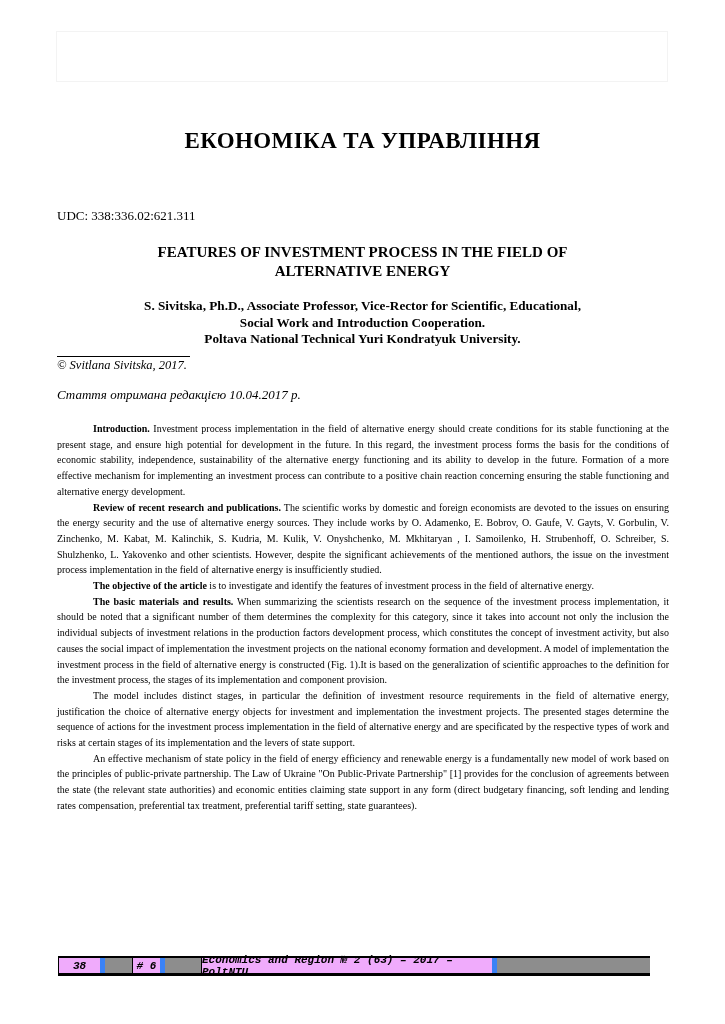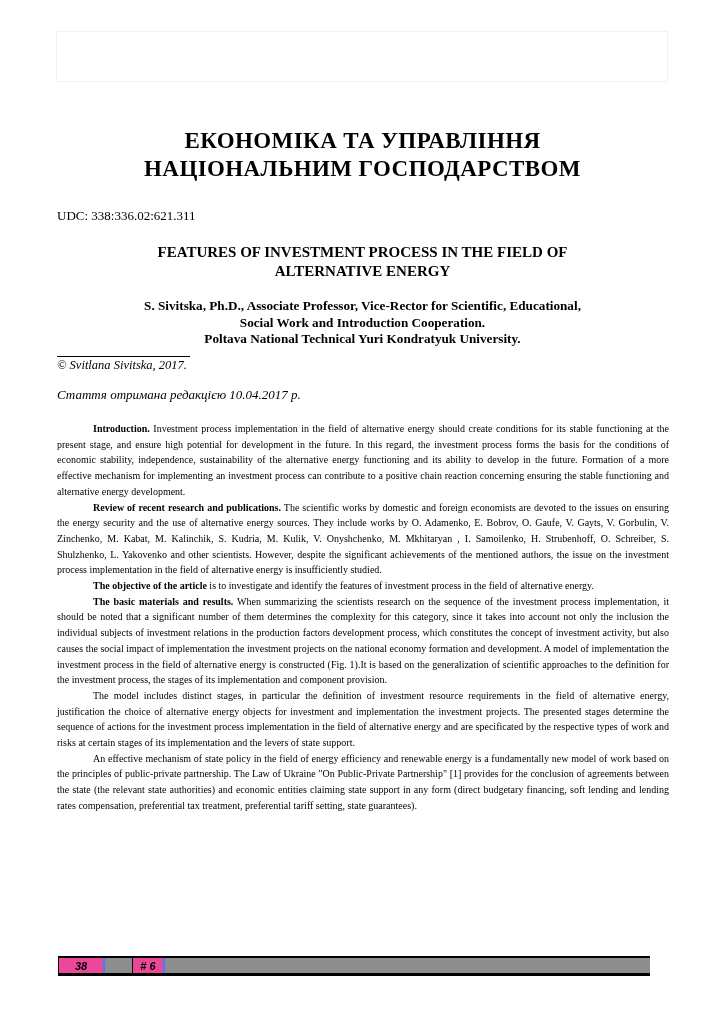--- a/index.html
+++ b/index.html
@@ -81,42 +81,42 @@
     font-family: "Liberation Sans", sans-serif;
     font-weight: bold; font-style: italic;
     font-size: 11px;
     box-sizing: content-box;
   }
   .cell {
     display: flex; align-items: center; justify-content: center;
     box-sizing: border-box; height: 100%;
   }
   .cell.white {
-    background: #ec4899;
+    background: #f0abfc;
     border-left: 1px solid #000;
-    border-right: 2px solid #3b82f6;
+    border-right: 5px solid #3b82f6;
+    font-family: Liberation Mono, monospace;
   }
   .cell.gray { background: #8d8d8d; }
   .cell.c-page { width: 47px; }
   .cell.c-sp1 { width: 27px; }
   .cell.c-issue { width: 33px; }
   .cell.c-sp2 { width: 36px; }
   .cell.c-journal { width: 296px; }
   .cell.c-sp3 { flex: 1; }
 </style>
 </head>
 <body>
 
 <div class="page">
 
   <div class="faint-box"></div>
 
   <h1 class="section-title">
     <span>ЕКОНОМІКА ТА УПРАВЛІННЯ</span><br>
-    <span>НАЦІОНАЛЬНИМ ГОСПОДАРСТВОМ</span>
   </h1>
 
   <div class="udc">UDC: 338:336.02:621.311</div>
 
   <h2 class="article-title">
     <span>FEATURES OF INVESTMENT PROCESS IN THE FIELD OF</span><br>
     <span>ALTERNATIVE ENERGY</span>
   </h2>
 
   <div class="authors">
@@ -137,16 +137,17 @@
     <p><b>The basic materials and results.</b><span> When summarizing the scientists research on the sequence of the investment process implementation, it should be noted that a significant number of them determines the complexity for this category, since it takes into account not only the inclusion the individual subjects of investment relations in the production factors development process, which constitutes the concept of investment activity, but also causes the social impact of implementation the investment projects on the national economy formation and development. A model of implementation the investment process in the field of alternative energy is constructed (Fig. 1).It is based on the generalization of scientific approaches to the definition for the investment process, the stages of its implementation and component provision.</span></p>
     <p><b></b><span>The model includes distinct stages, in particular the definition of investment resource requirements in the field of alternative energy, justification the choice of alternative energy objects for investment and implementation the investment projects. The presented stages determine the sequence of actions for the investment process implementation in the field of alternative energy and are specificated by the respective types of work and risks at certain stages of its implementation and the levers of state support.</span></p>
     <p><b></b><span>An effective mechanism of state policy in the field of energy efficiency and renewable energy is a fundamentally new model of work based on the principles of public-private partnership. The Law of Ukraine "On Public-Private Partnership" [1] provides for the conclusion of agreements between the state (the relevant state authorities) and economic entities claiming state support in any form (direct budgetary financing, soft lending and lending rates compensation, preferential tax treatment, preferential tariff setting, state guarantees).</span></p>
   </div>
 
   <div class="footer-bar">
     <div class="cell white c-page">38</div>
     <div class="cell gray c-sp1" style="background: rgb(141, 141, 141);"></div>
     <div class="cell white c-issue"># 6</div>
     <div class="cell gray c-sp2" style="background: rgb(141, 141, 141);"></div>
+    <div class="cell white c-journal">Economics and Region № 2 (63) – 2017 – PoltNTU</div>
     <div class="cell gray c-sp3" style="background: rgb(141, 141, 141);"></div>
   </div>
 
 </div>
 
 </body></html>

